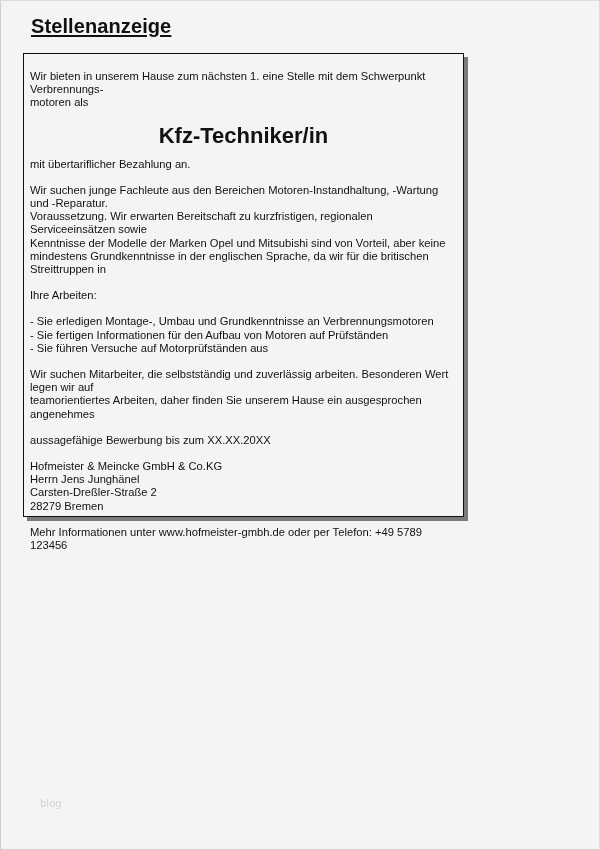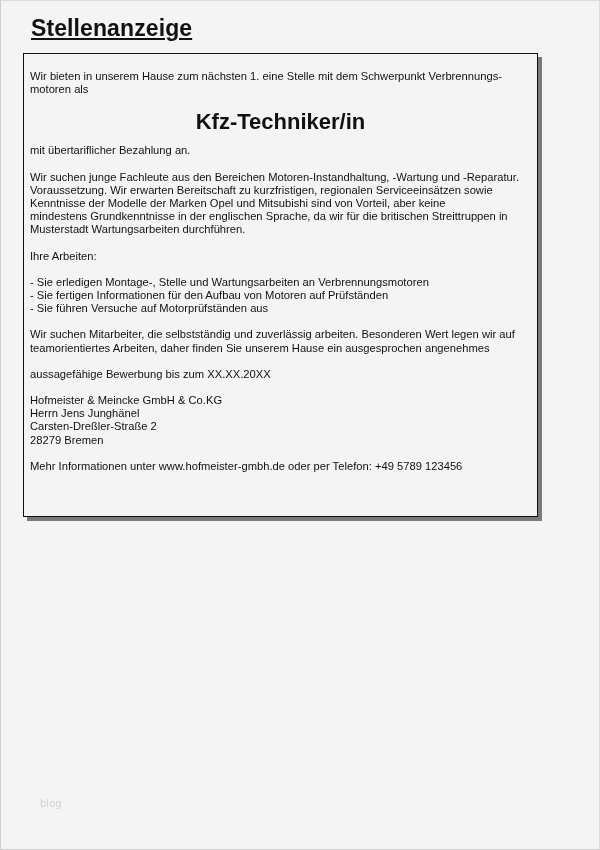--- a/index.html
+++ b/index.html
@@ -12,30 +12,30 @@
       overflow: hidden;
       box-sizing: border-box;
       border-left: 1px solid #cfcfcf;
       border-top: 1px solid #dcdcdc;
       border-right: 1px solid #dcdcdc;
       border-bottom: 1px solid #cfcfcf;
     }
     .page-title {
       position: absolute;
       left: 30px; top: 14px;
-      font-size: 23px;
+      font-size: 20px;
       font-weight: bold;
       text-decoration: underline;
       text-underline-offset: 2px;
       letter-spacing: 0.1px;
     }
     .ad-box {
       position: absolute;
       left: 22px; top: 52px;
-      width: 515px; height: 464px;
+      width: 441px; height: 464px;
       border: 1px solid #111;
       background: #f4f4f4;
       box-shadow: 4px 4px 0 #7a7a7a;
       box-sizing: border-box;
       padding: 16px 6px 0 6px;
       font-size: 11.2px;
       line-height: 13.2px;
     }
     .para { margin: 0 0 13px 0; }
     .job-title {
@@ -67,27 +67,26 @@
 
   <div class="job-title">Kfz-Techniker/in</div>
 
   <p class="para">mit übertariflicher Bezahlung an.</p>
 
   <p class="para">
     <span class="line">Wir suchen junge Fachleute aus den Bereichen Motoren-Instandhaltung, -Wartung und -Reparatur.</span>
     <span class="line">Voraussetzung. Wir erwarten Bereitschaft zu kurzfristigen, regionalen Serviceeinsätzen sowie</span>
     <span class="line">Kenntnisse der Modelle der Marken Opel und Mitsubishi sind von Vorteil, aber keine</span>
     <span class="line">mindestens Grundkenntnisse in der englischen Sprache, da wir für die britischen Streittruppen in</span>
-    <span class="line">Musterstadt Wartungsarbeiten durchführen.</span>
   </p>
 
   <p class="para">Ihre Arbeiten:</p>
 
   <p class="para">
-    <span class="line">- Sie erledigen Montage-, Stelle und Wartungsarbeiten an Verbrennungsmotoren</span>
+    <span class="line">- Sie erledigen Montage-, Umbau und Grundkenntnisse an Verbrennungsmotoren</span>
     <span class="line">- Sie fertigen Informationen für den Aufbau von Motoren auf Prüfständen</span>
     <span class="line">- Sie führen Versuche auf Motorprüfständen aus</span>
   </p>
 
   <p class="para">
     <span class="line">Wir suchen Mitarbeiter, die selbstständig und zuverlässig arbeiten. Besonderen Wert legen wir auf</span>
     <span class="line">teamorientiertes Arbeiten, daher finden Sie unserem Hause ein ausgesprochen angenehmes</span>
   </p>
 
   <p class="para">

